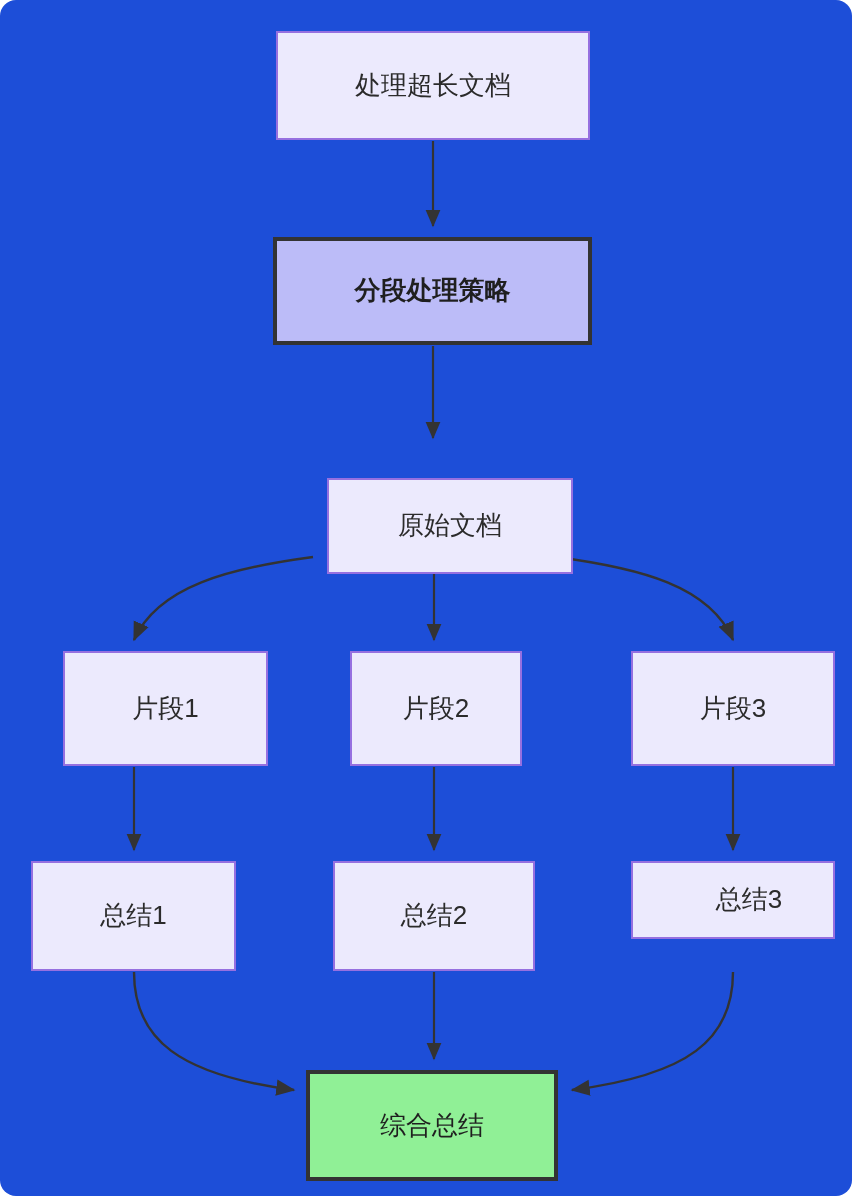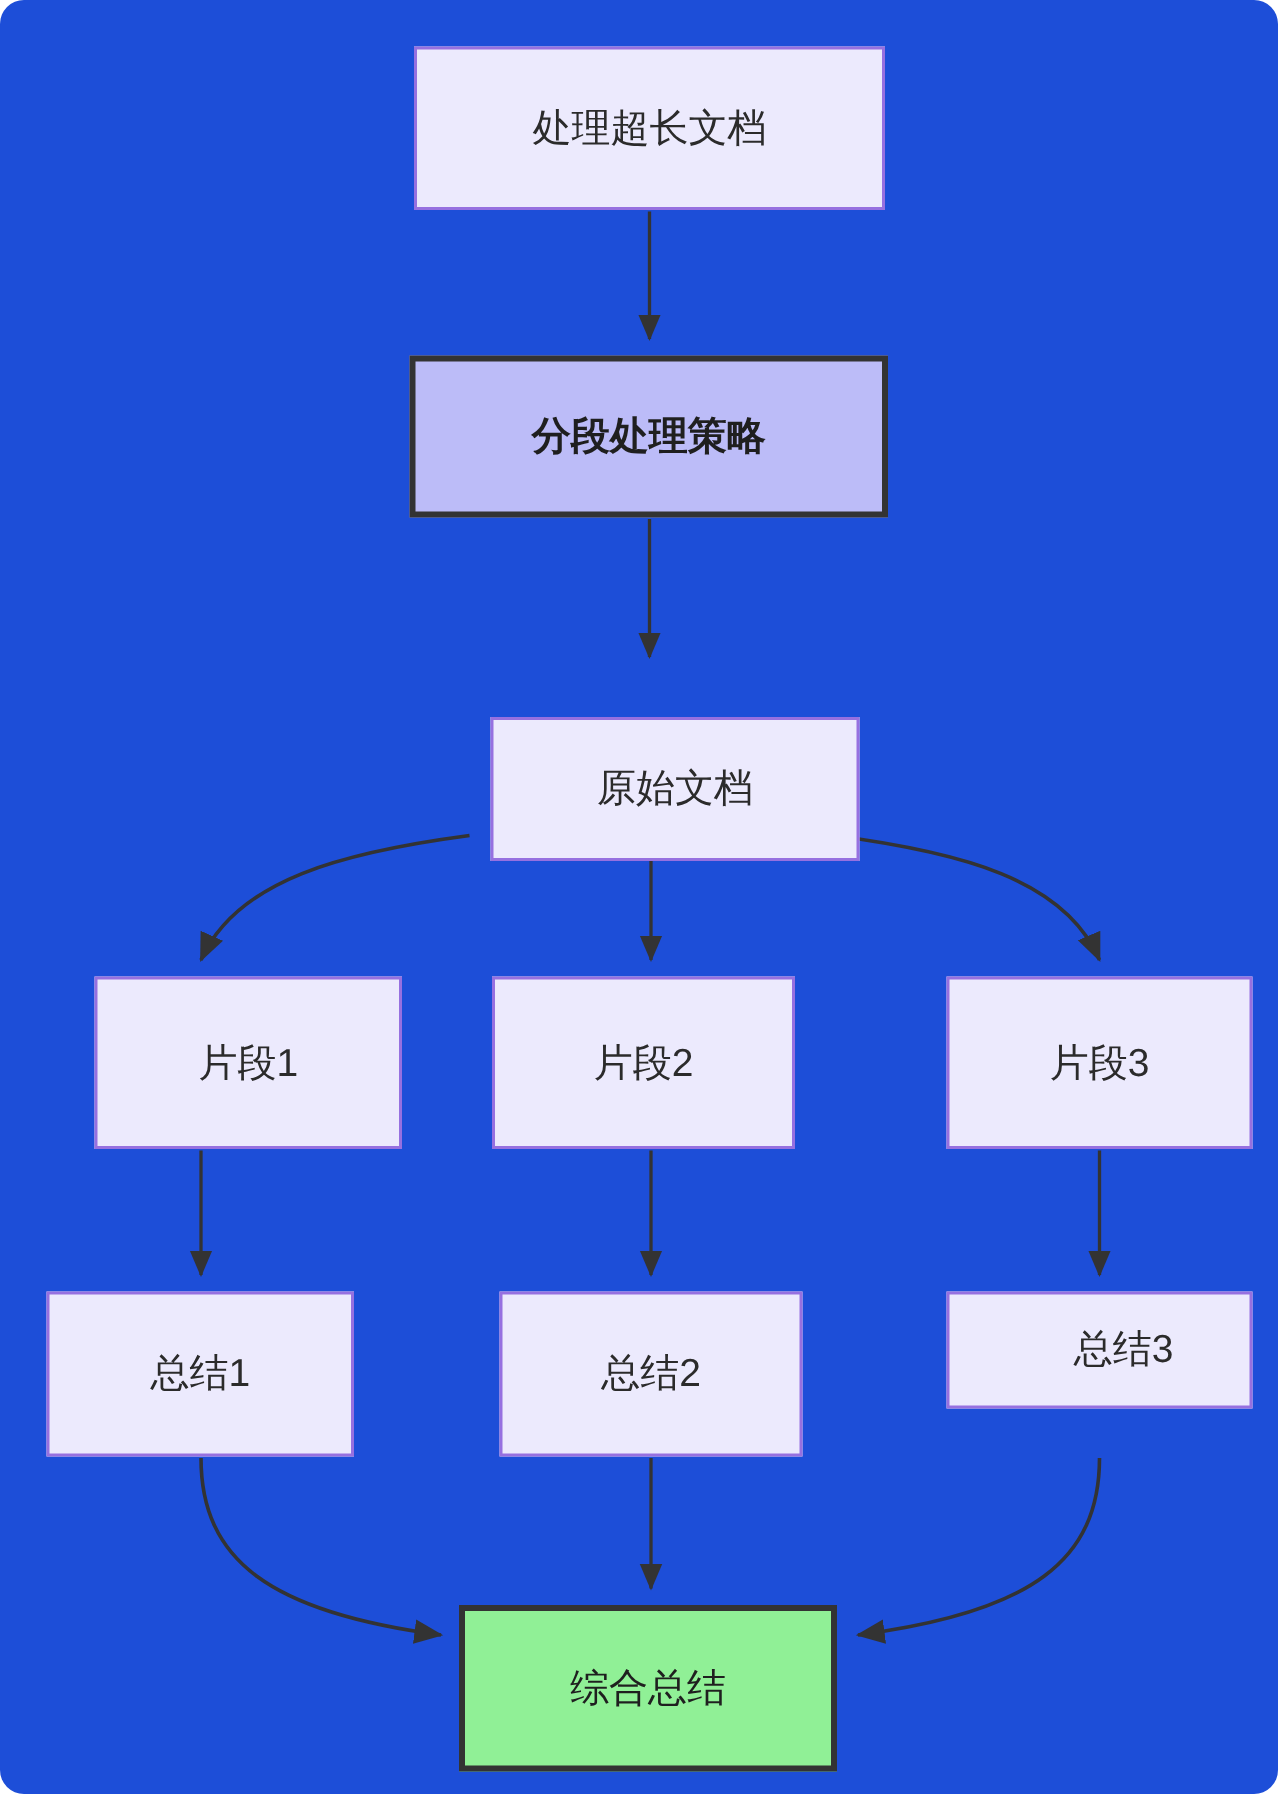--- a/index.html
+++ b/index.html
@@ -61,21 +61,21 @@
     background: #90F096;
     border: 4px solid #333333;
     color: #1f1f1f;
     font-size: 26px;
     text-align: right;
   }
   #n-root      { left: 276px; top: 31px;   width: 314px; height: 109px; }
   #n-strategy  { left: 273px; top: 237px;  width: 319px; height: 108px; }
   #n-original  { left: 327px; top: 449px;  width: 246px; height: 96px; margin-top: 29px; }
   #n-chunk1    { left: 31px;  top: 651px;  width: 205px; height: 115px; margin-left: 32px; }
-  #n-chunk2    { left: 328px; top: 651px;  width: 202px; height: 115px; }
+  #n-chunk2    { left: 350px; top: 651px;  width: 172px; height: 115px; }
   #n-chunk3    { left: 631px; top: 651px;  width: 204px; height: 115px; }
   #n-summary1  { left: 31px;  top: 861px;  width: 205px; height: 110px; }
   #n-summary2  { left: 333px; top: 861px;  width: 202px; height: 110px; }
   #n-summary3  { left: 631px; top: 861px;  width: 204px; height: 78px; padding-left: 32px; }
   #n-final     { left: 306px; top: 1070px; width: 252px; height: 111px; }
 </style>
 </head>
 <body>
 
 <div id="diagram-root">

